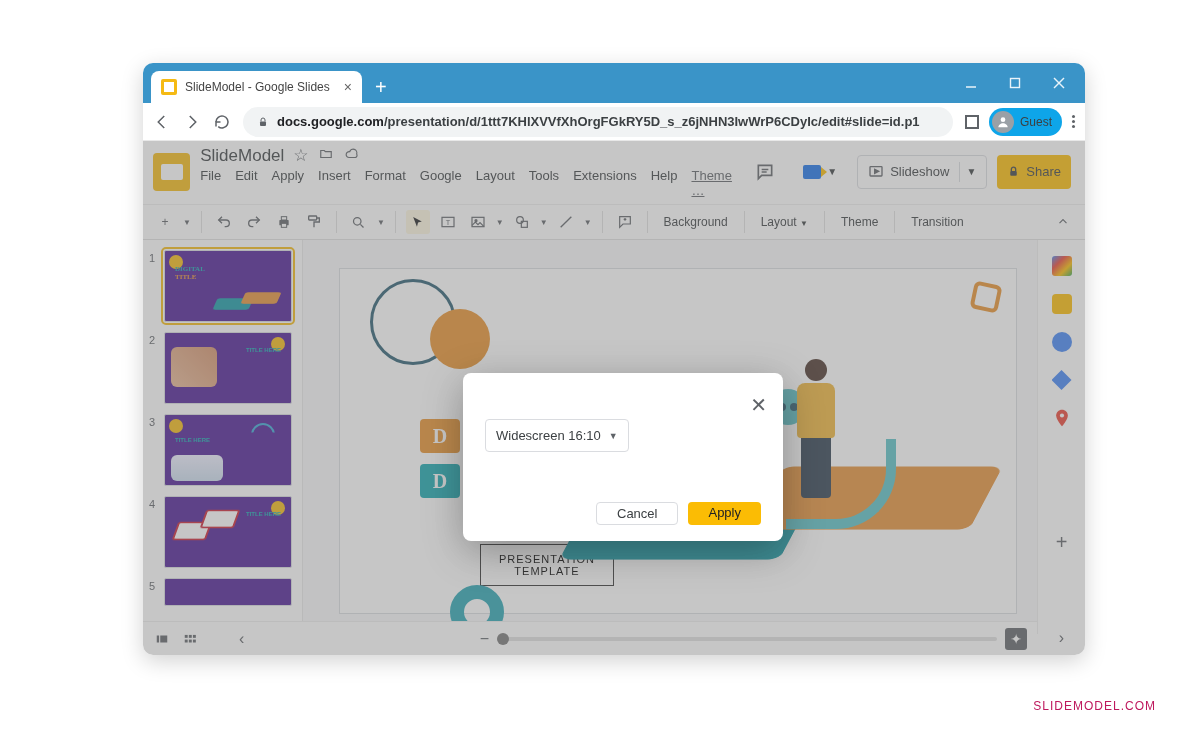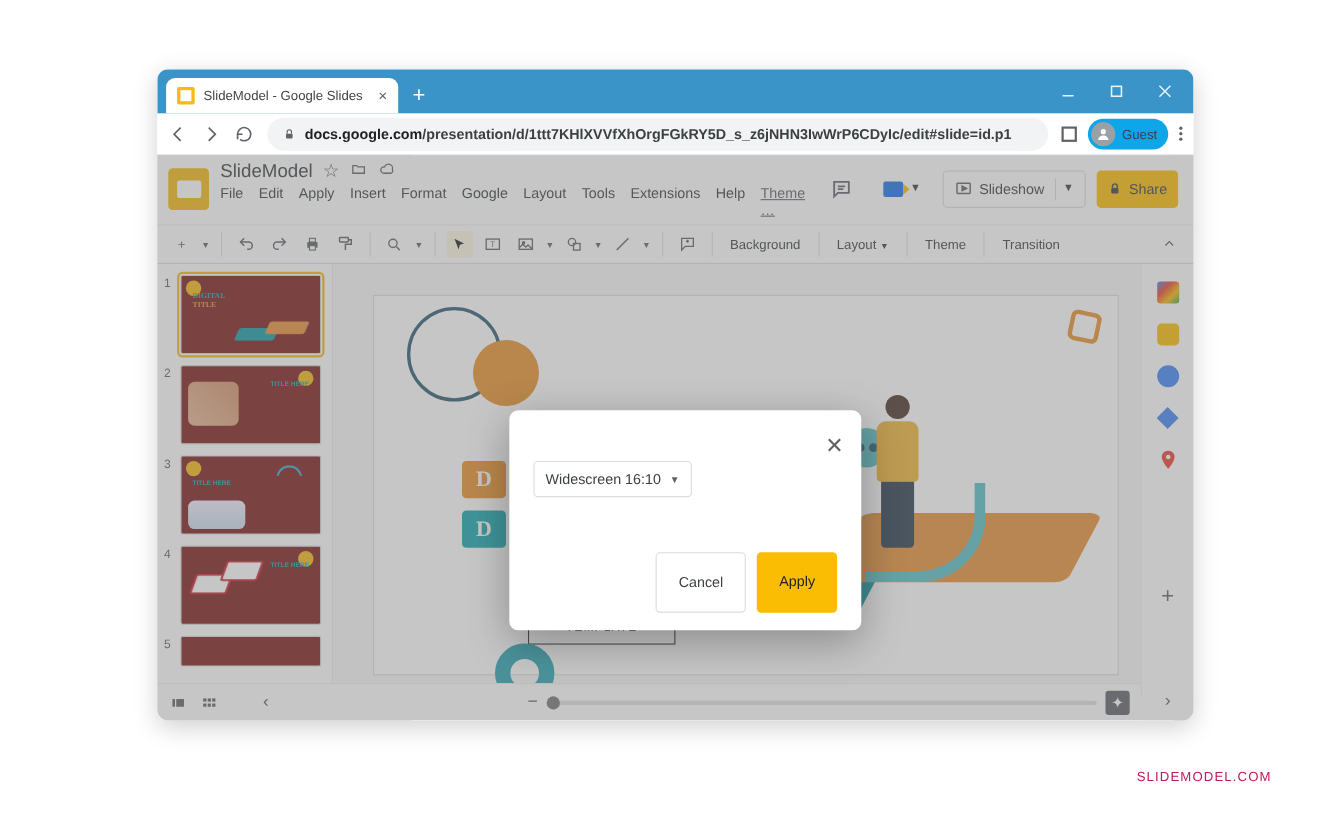--- a/index.html
+++ b/index.html
@@ -53,21 +53,21 @@
 .toolbar{height:36px;border-top:1px solid #eee;border-bottom:1px solid #e0e0e0;margin-top:6px;display:flex;align-items:center;padding:0 10px;gap:6px;font-size:12px;color:#3c4043;}
 .tb-ico{width:24px;height:24px;display:flex;align-items:center;justify-content:center;color:#5f6368;}
 .tb-sep{width:1px;height:22px;background:#e0e0e0;margin:0 4px;}
 .tb-text{padding:0 6px;}
 .tb-collapse{margin-left:auto;}
 
 .workspace{display:flex;height:calc(100% - 120px);}
 .thumbs{width:160px;border-right:1px solid #e8e8e8;padding:10px 6px;overflow:hidden;}
 .thumb-row{display:flex;gap:5px;margin-bottom:10px;}
 .thumb-num{font-size:11px;color:#5f6368;width:10px;padding-top:2px;}
-.thumb{width:128px;height:72px;background:#7f1d1d;border:1px solid #dadce0;border-radius:2px;position:relative;overflow:hidden;}
+.thumb{width:128px;height:72px;background:#4c1d95;border:1px solid #dadce0;border-radius:2px;position:relative;overflow:hidden;}
 .thumb.active{outline:2px solid #f5ba14;outline-offset:1px;}
 .thumb .deco-circle{position:absolute;width:14px;height:14px;background:#f5ba14;border-radius:50%;top:4px;left:4px;}
 .canvas-col{flex:1;background:#f8f9fa;position:relative;overflow:hidden;}
 .canvas{position:absolute;left:36px;top:28px;right:20px;bottom:20px;background:#fff;border:1px solid #dadce0;}
 .canvas .ring{position:absolute;width:86px;height:86px;border:3px solid #2c5e72;border-radius:50%;left:30px;top:10px;}
 .canvas .sun{position:absolute;width:60px;height:60px;background:#e8922d;border-radius:50%;left:90px;top:40px;}
 .canvas .badge{position:absolute;right:14px;top:14px;width:30px;height:30px;}
 .canvas .badge::before{content:"";position:absolute;width:20px;height:20px;border:4px solid #e8922d;border-radius:6px;transform:rotate(12deg);}
 .canvas .arc{position:absolute;left:110px;bottom:-26px;width:54px;height:54px;border:14px solid #2aa6b4;border-radius:50%;}
 .canvas .dbox{position:absolute;left:80px;top:150px;width:40px;height:34px;background:#e8922d;border-radius:4px;display:flex;align-items:center;justify-content:center;color:#fff;font-weight:bold;font-family:Georgia,serif;font-size:20px;}
@@ -91,21 +91,21 @@
 .bottombar .view-ico{width:18px;height:14px;}
 .bottombar .nav-r{margin-left:auto;display:flex;align-items:center;gap:8px;}
 
 
 .modal{position:absolute;left:320px;top:232px;width:320px;background:#fff;border-radius:8px;box-shadow:0 10px 40px rgba(0,0,0,.3);z-index:100;padding:22px 22px 16px;}
 .modal-title{font-size:21px;color:#202124;font-family:"Google Sans",Arial,sans-serif;}
 .modal .close{position:absolute;right:16px;top:20px;font-size:20px;color:#5f6368;cursor:pointer;}
 .modal .dropdown{margin-top:24px;display:inline-flex;align-items:center;gap:8px;border:1px solid #dadce0;border-radius:4px;padding:8px 10px;font-size:13px;color:#3c4043;}
 .modal .dropdown .caret{font-size:9px;color:#5f6368;}
 .modal .actions{display:flex;justify-content:flex-end;gap:10px;margin-top:50px;}
-.modal .btn{padding:19px 20px;border-radius:4px;font-size:13px;cursor:pointer;}
+.modal .btn{padding:3px 20px;border-radius:4px;font-size:13px;cursor:pointer;}
 .modal .btn-cancel{border:1px solid #dadce0;background:#fff;color:#3c4043;}
 .modal .btn-apply{background:#fbbc04;color:#202124;border:none;font-weight:500;}
 
 .watermark{position:absolute;right:44px;bottom:30px;font-size:12px;letter-spacing:1px;color:#be185d;}
 
 
 .thumb1 .t1a{position:absolute;left:10px;top:14px;font-size:7px;color:#17a8b0;font-weight:bold;font-family:Georgia,serif;}
 .thumb1 .t1b{position:absolute;left:10px;top:22px;font-size:7px;color:#e59138;font-weight:bold;font-family:Georgia,serif;}
 .thumb1 .plats{position:absolute;right:6px;bottom:6px;width:70px;height:30px;}
 .thumb1 .pt{position:absolute;width:36px;height:18px;transform:skew(-24deg) rotateX(50deg);border-radius:3px;}

